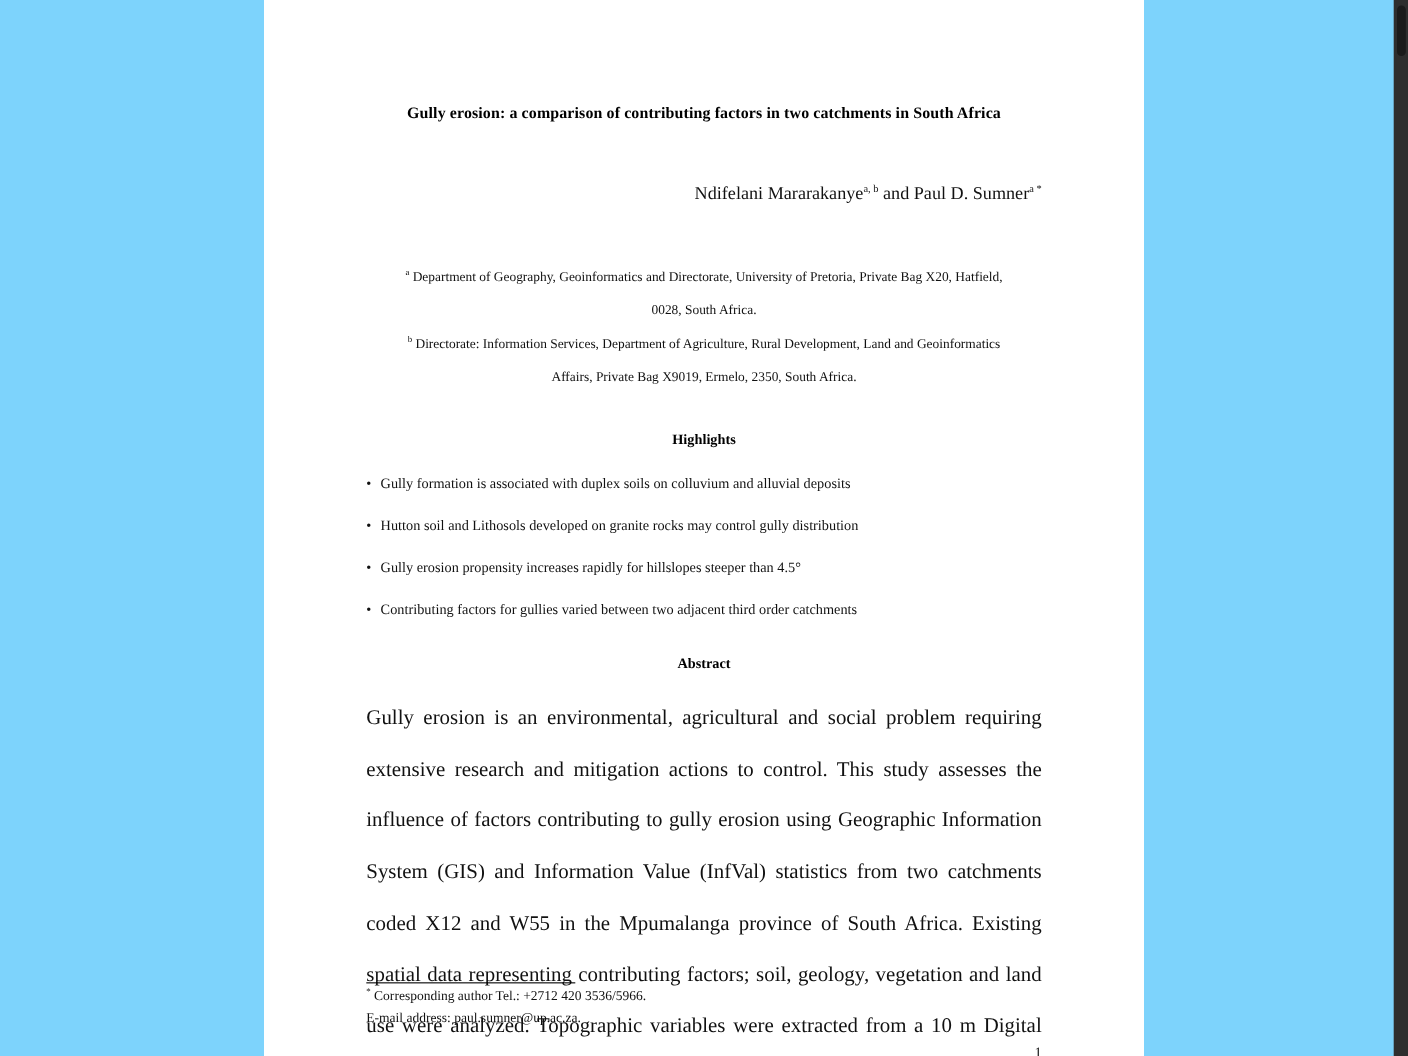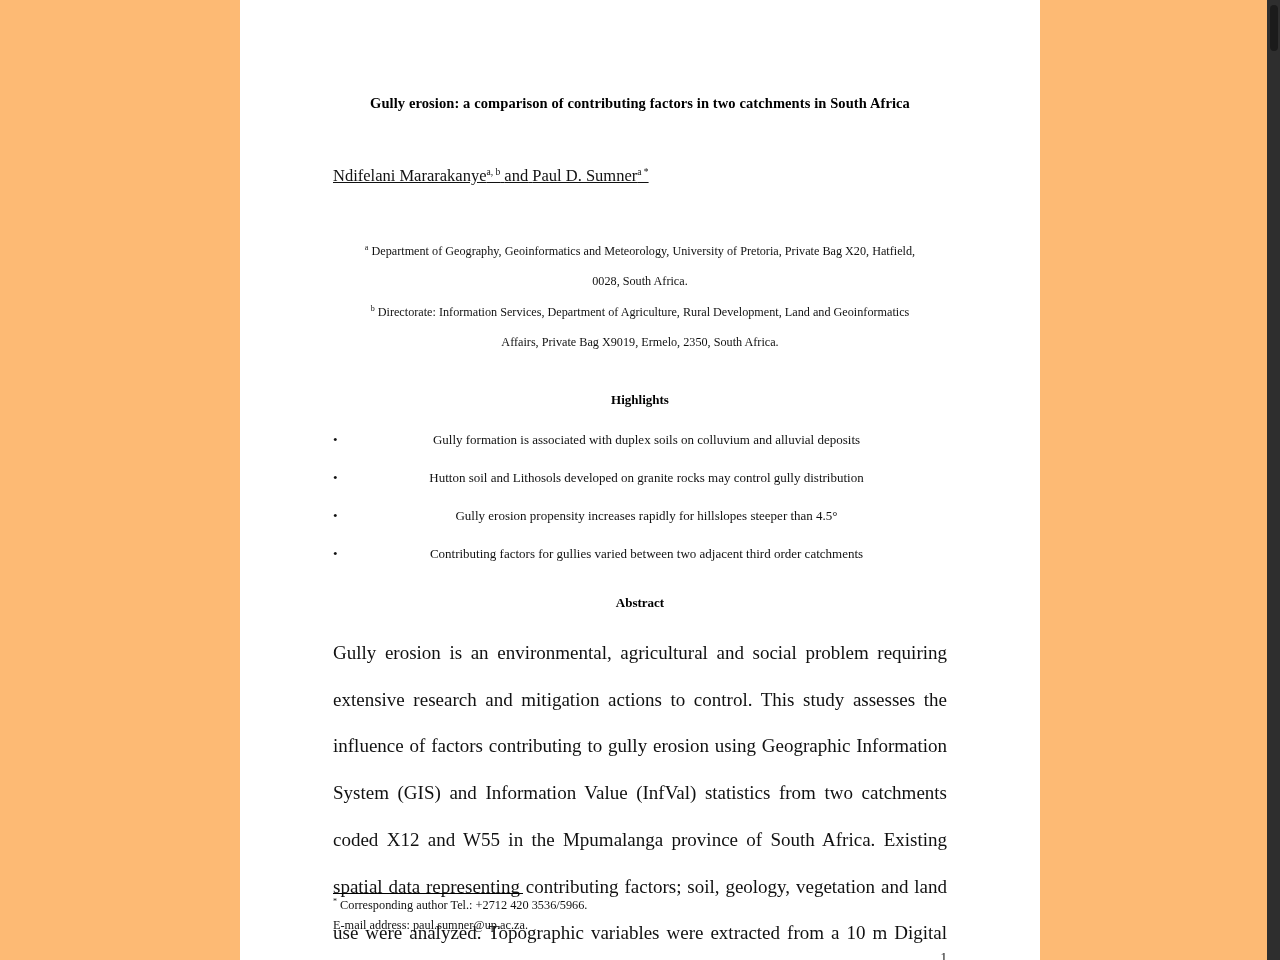--- a/index.html
+++ b/index.html
@@ -9,21 +9,21 @@
     height: 960px;
     overflow: hidden;
     background: #2b2b2b;
     font-family: "Liberation Serif", serif;
   }
 
   #viewer {
     position: relative;
     width: 1280px;
     height: 960px;
-    background: #fdba74;
+    background: #7dd3fc;
   }
 
   
   #scrollbar-track {
     position: absolute;
     top: 0;
     right: 0;
     width: 13px;
     height: 960px;
     background: #2e2e2e;
@@ -73,24 +73,23 @@
     text-align: center;
     letter-spacing: 0.1px;
     color: #000;
     line-height: 1.3;
   }
 
   .authors {
     margin: 0;
     padding-top: 52px;
     font-size: 16.5px;
-    text-align: left;
+    text-align: right;
     color: #111;
     line-height: 1.3;
-    text-decoration: underline;
   }
   .authors sup {
     font-size: 9.5px;
     vertical-align: super;
     line-height: 0;
   }
 
   .affil-block {
     padding-top: 50px;
   }
@@ -122,21 +121,20 @@
     margin: 0;
     padding: 0;
   }
   .bullet-item {
     position: relative;
     padding-left: 13px;
     font-size: 13px;
     color: #111;
     line-height: 1.0;
     margin-top: 25px;
-    text-align: center;
   }
   .bullet-item::before {
     content: "\2022";
     position: absolute;
     left: 0;
     top: 0;
     font-size: 13px;
     color: #111;
   }
 
@@ -203,21 +201,21 @@
 
         <p class="authors">
           <span>Ndifelani Mararakanye</span><sup>a, b</sup>
           <span>and</span>
           <span>Paul D. Sumner</span><sup>a *</sup>
         </p>
 
         <div class="affil-block">
           <p class="affil">
             <sup>a</sup>
-            <span>Department of Geography, Geoinformatics and Meteorology, University of Pretoria, Private Bag X20, Hatfield,</span>
+            <span>Department of Geography, Geoinformatics and Directorate, University of Pretoria, Private Bag X20, Hatfield,</span>
           </p>
           <p class="affil">0028, South Africa.</p>
           <p class="affil">
             <sup>b</sup>
             <span>Directorate: Information Services, Department of Agriculture, Rural Development, Land and Geoinformatics</span>
           </p>
           <p class="affil">Affairs, Private Bag X9019, Ermelo, 2350, South Africa.</p>
         </div>
 
         <h2 class="section-head" id="highlights-head">Highlights</h2>

